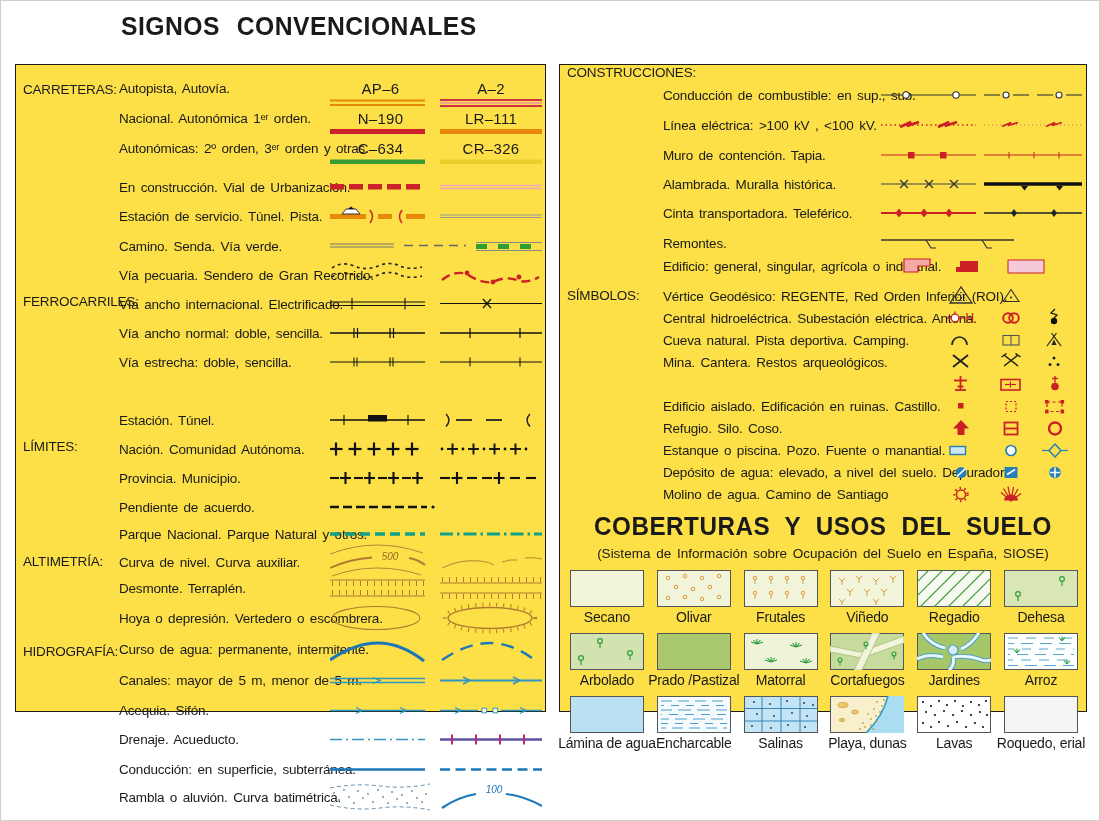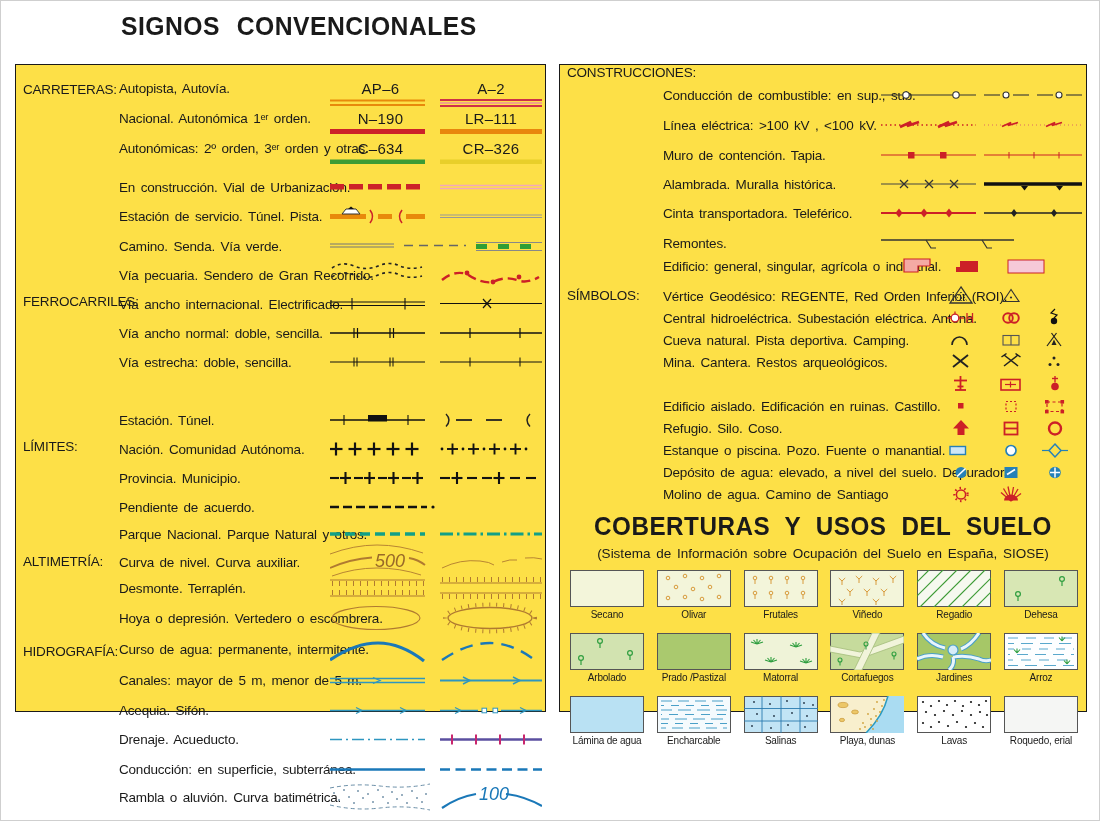--- a/index.html
+++ b/index.html
@@ -8,26 +8,26 @@
   .title{position:absolute;left:120px;top:10px;font-size:26px;font-weight:bold;letter-spacing:.5px;word-spacing:10px;transform:scaleX(.95);transform-origin:left;}
   .panel{position:absolute;top:63px;height:648px;border:1.6px solid #1a1a1a;background:#fde047;box-sizing:border-box;}
   .panel.left{left:14px;width:531px;}
   .panel.right{left:558px;width:528px;}
   .cat{position:absolute;left:7px;font-size:13.5px;letter-spacing:-.2px;white-space:nowrap;font-weight:500;}
   .row{position:absolute;left:0;width:100%;height:30px;}
   .desc{position:absolute;left:103px;top:50%;transform:translateY(-50%);font-size:13.5px;letter-spacing:-.2px;word-spacing:2px;white-space:nowrap;}
   .desc.t{top:1px;transform:none;}
   .sym{position:absolute;left:314px;top:0;}
   .rlab{position:absolute;top:0;font-size:15px;text-align:center;letter-spacing:.3px;}
-  .ital{position:absolute;font-style:italic;font-size:18px;text-align:center;}
+  .ital{position:absolute;font-style:italic;font-size:10px;text-align:center;}
   .cobtitle{position:absolute;left:0;width:100%;text-align:center;font-size:25px;font-weight:bold;letter-spacing:.5px;word-spacing:8px;transform:scaleX(.97);}
   .cobsub{position:absolute;left:0;width:100%;text-align:center;font-size:13.5px;word-spacing:2px;}
   .grid{position:absolute;left:10px;width:508px;display:flex;justify-content:space-between;}
   .cell{width:74px;display:flex;flex-direction:column;align-items:center;}
-  .clabel{font-size:10px;margin-top:2px;white-space:nowrap;letter-spacing:-.2px;}
+  .clabel{font-size:14px;margin-top:2px;white-space:nowrap;letter-spacing:-.2px;}
 </style>
 </head>
 <body>
 
 <div class="page">
   <div class="title">SIGNOS CONVENCIONALES</div>
 
   <section class="panel left">
     <span class="cat" style="top:17px">CARRETERAS:</span>
     <span class="cat" style="top:229px">FERROCARRILES:</span>

